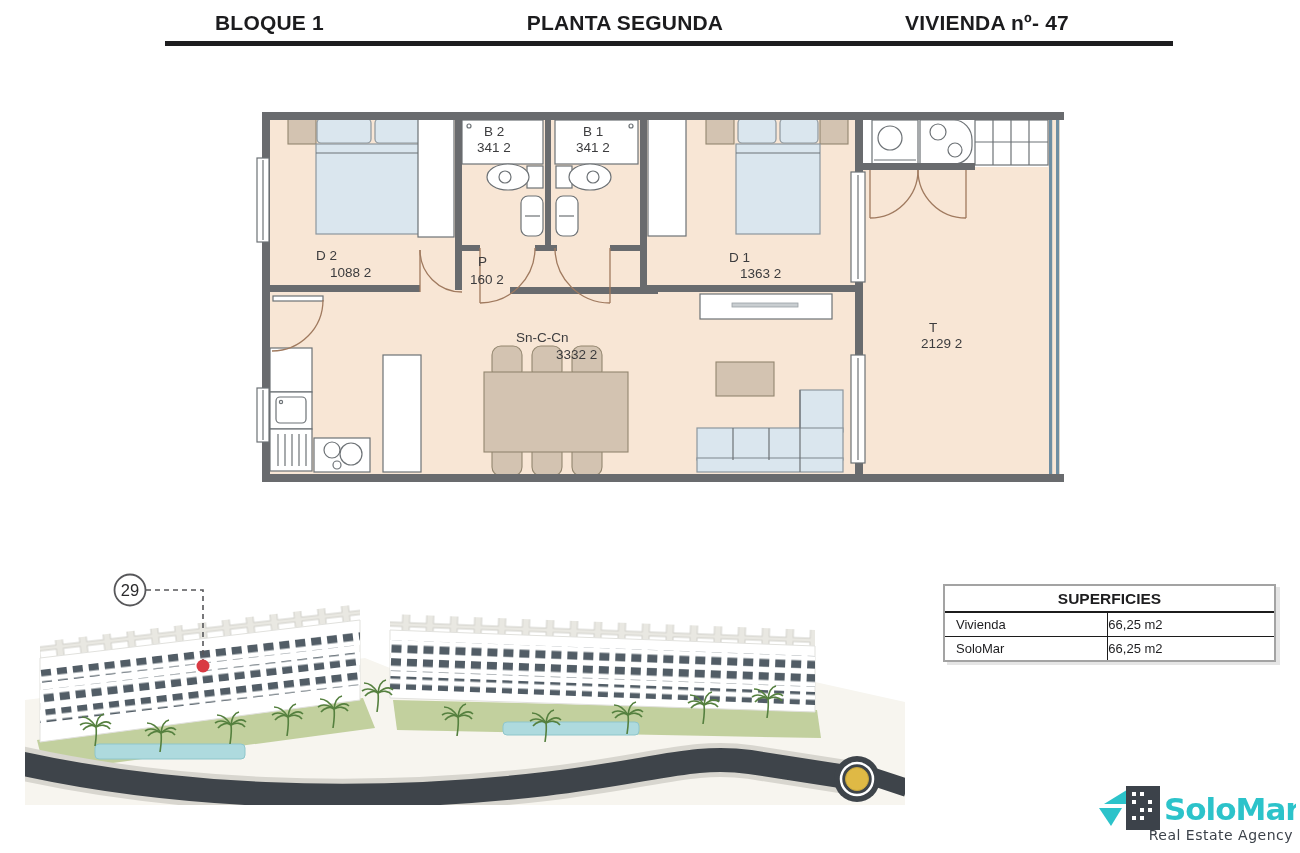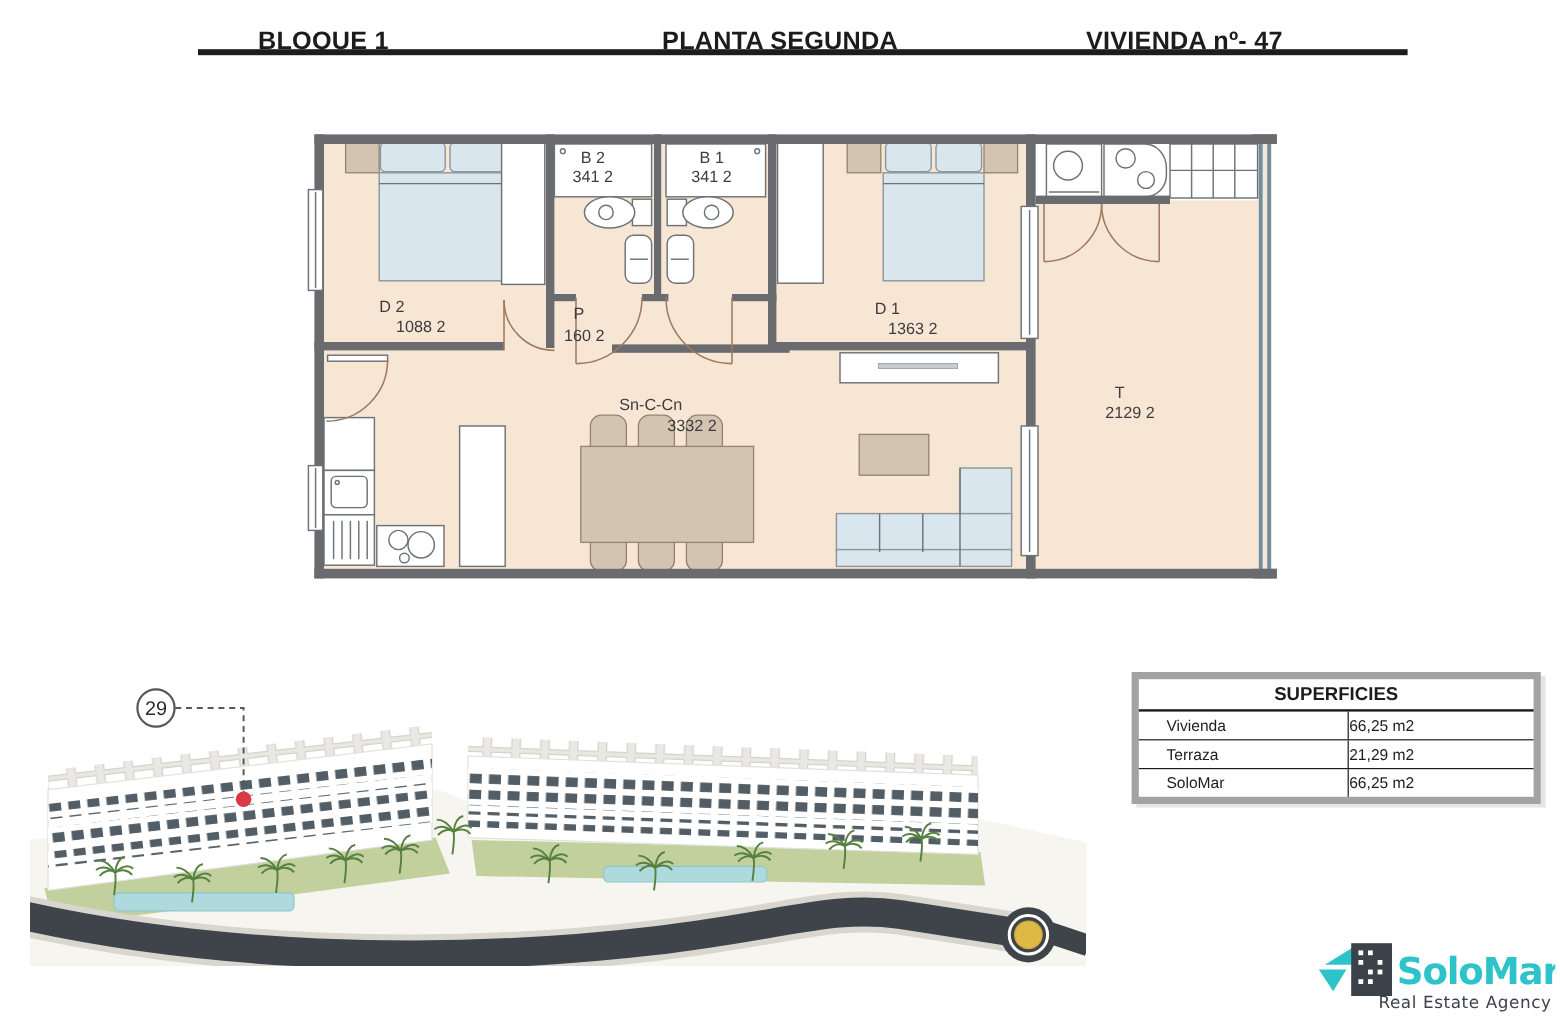--- a/index.html
+++ b/index.html
@@ -1,46 +1,46 @@
 <!DOCTYPE html>
 <html style="--wall: #696b6e; --floor: #f8e6d5; --bed: #dae6ee; --bed-edge: #8d979e; --tan: #d3c3b1; --tan-edge: #93866f; --line: #6d7276; --door: #a07a5f; --balustrade: #6f8ea2; --marker-red: #d93a43; --teal: #2cc3ca; --logo-dark: #3c424a; --road: #3e444a; --grass: #b9c98f; --pool: #aedade; --roundabout-center: #dfb945;"><head>
 <meta charset="utf-8">
 <style>
   html,body{margin:0;padding:0;background:#fff;}
   .page{position:relative;width:1300px;height:853px;background:#fff;overflow:hidden;
         font-family:"Liberation Sans",sans-serif;color:#1d1d1f;}
   
-  .h-title{position:absolute;top:11px;font-size:21px;font-weight:bold;letter-spacing:.2px;color:#1c1c1e;white-space:nowrap;margin-top:12px;}
+  .h-title{position:absolute;top:11px;font-size:21px;font-weight:bold;letter-spacing:.2px;color:#1c1c1e;white-space:nowrap;}
   .h-block{left:215px;}
-  .h-floor{left:650px;transform:translateX(-50%);}
+  .h-floor{left:625px;transform:translateX(-50%);}
   .h-unit{left:905px;}
   .h-line{position:absolute;left:165px;top:41px;width:1008px;height:5px;background:#1d1d1f;}
   
   .plan{position:absolute;left:240px;top:95px;}
   .w{fill:var(--wall);}
   .fl{fill:var(--floor);}
   .wh{fill:#fff;stroke:var(--line);stroke-width:1.2;}
   .bd{fill:var(--bed);stroke:var(--bed-edge);stroke-width:1.2;}
   .tn{fill:var(--tan);stroke:var(--tan-edge);stroke-width:1.1;}
   .ln{stroke:var(--line);stroke-width:1.2;fill:none;}
   .door{stroke:var(--door);stroke-width:1.3;fill:none;}
   .bal{fill:var(--balustrade);}
   .lbl{font:13.5px "Liberation Sans",sans-serif;fill:#3c3c3e;}
   
   .site{position:absolute;left:25px;top:550px;}
   .mk-circ{fill:#fff;stroke:#57575a;stroke-width:1.8;}
   .mk-txt{font:16.5px "Liberation Sans",sans-serif;fill:#2a2a2c;}
   .leader{stroke:#57575a;stroke-width:1.6;stroke-dasharray:5 4;fill:none;}
   
-  .surfaces{position:absolute;left:943px;top:560px;width:329px;background:#fff;
-            border:6px solid #a3a3a3;font-size:13px;box-shadow:4px 3px 0 rgba(0,0,0,.10);}
+  .surfaces{position:absolute;left:943px;top:584px;width:329px;background:#fff;
+            border:2px solid #a3a3a3;font-size:13px;box-shadow:4px 3px 0 rgba(0,0,0,.10);}
   .s-title{text-align:center;font-weight:bold;font-size:15.5px;padding:4px 0 3px;border-bottom:2px solid #1c1c1c;}
   .s-row{display:flex;align-items:center;height:23px;border-bottom:1.6px solid #1c1c1c;}
   .s-row:last-child{border-bottom:none;}
-  .s-label{width:46%;padding-left:23px;border-right:1.6px solid #1c1c1c;align-self:stretch;display:flex;align-items:center;}
+  .s-label{width:46%;padding-left:11px;border-right:1.6px solid #1c1c1c;align-self:stretch;display:flex;align-items:center;}
   .s-value{flex:1;text-align:left;}
   
   .logo{position:absolute;left:1096px;top:778px;}
   .logo-name{font:bold 31px "DejaVu Sans",sans-serif;fill:var(--teal);letter-spacing:-1px;}
   .logo-tag{font:14px "DejaVu Sans",sans-serif;fill:var(--logo-dark);letter-spacing:.5px;}
 </style>
 </head>
 <body>
 
 <div class="page">
@@ -303,24 +303,20 @@
     </g>
   </svg>
 
   <div class="surfaces">
     <div class="s-title">SUPERFICIES</div>
     <div class="s-row">
       <div class="s-label">Vivienda</div>
       <div class="s-value">66,25 m2</div>
     </div>
     <div class="s-row">
-      <div class="s-label">Terraza</div>
-      <div class="s-value">21,29 m2</div>
-    </div>
-    <div class="s-row">
       <div class="s-label">SoloMar</div>
       <div class="s-value">66,25 m2</div>
     </div>
   </div>
 
   <svg class="logo" width="200" height="72" viewBox="0 0 200 72">
     <g>
       <polygon points="8,26 34,10 34,26" fill="var(--teal)"></polygon>
       <polygon points="3,30 26,30 15,48" fill="var(--teal)"></polygon>
       <rect x="30" y="8" width="34" height="44" fill="var(--logo-dark)"></rect>

